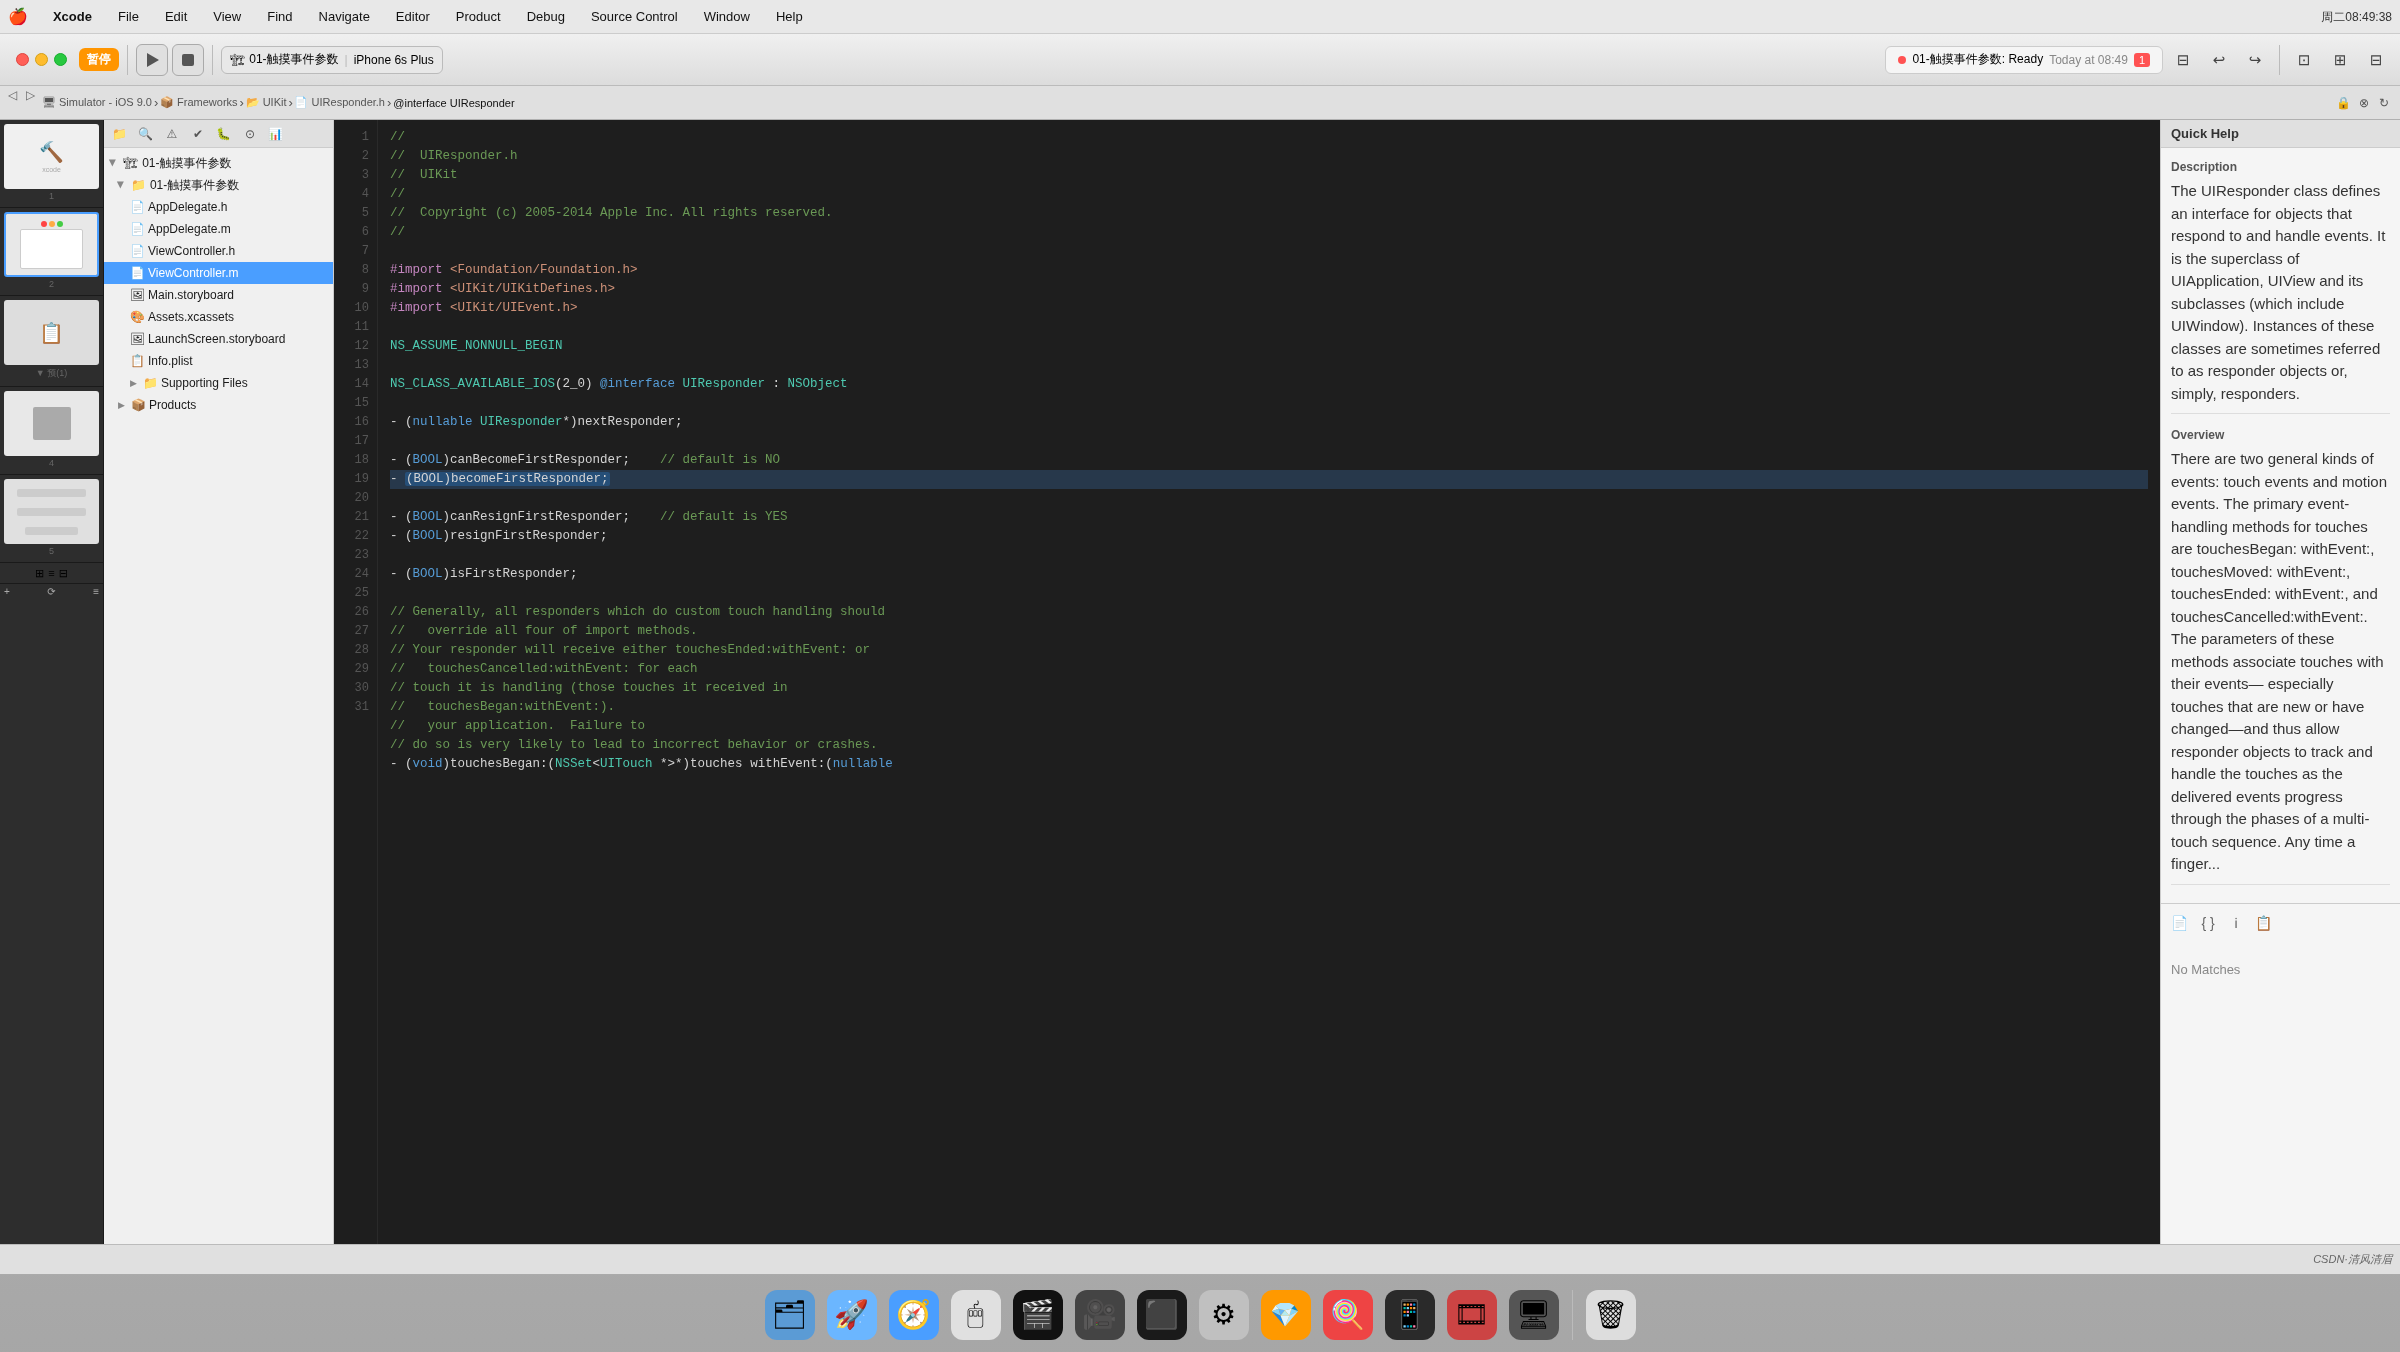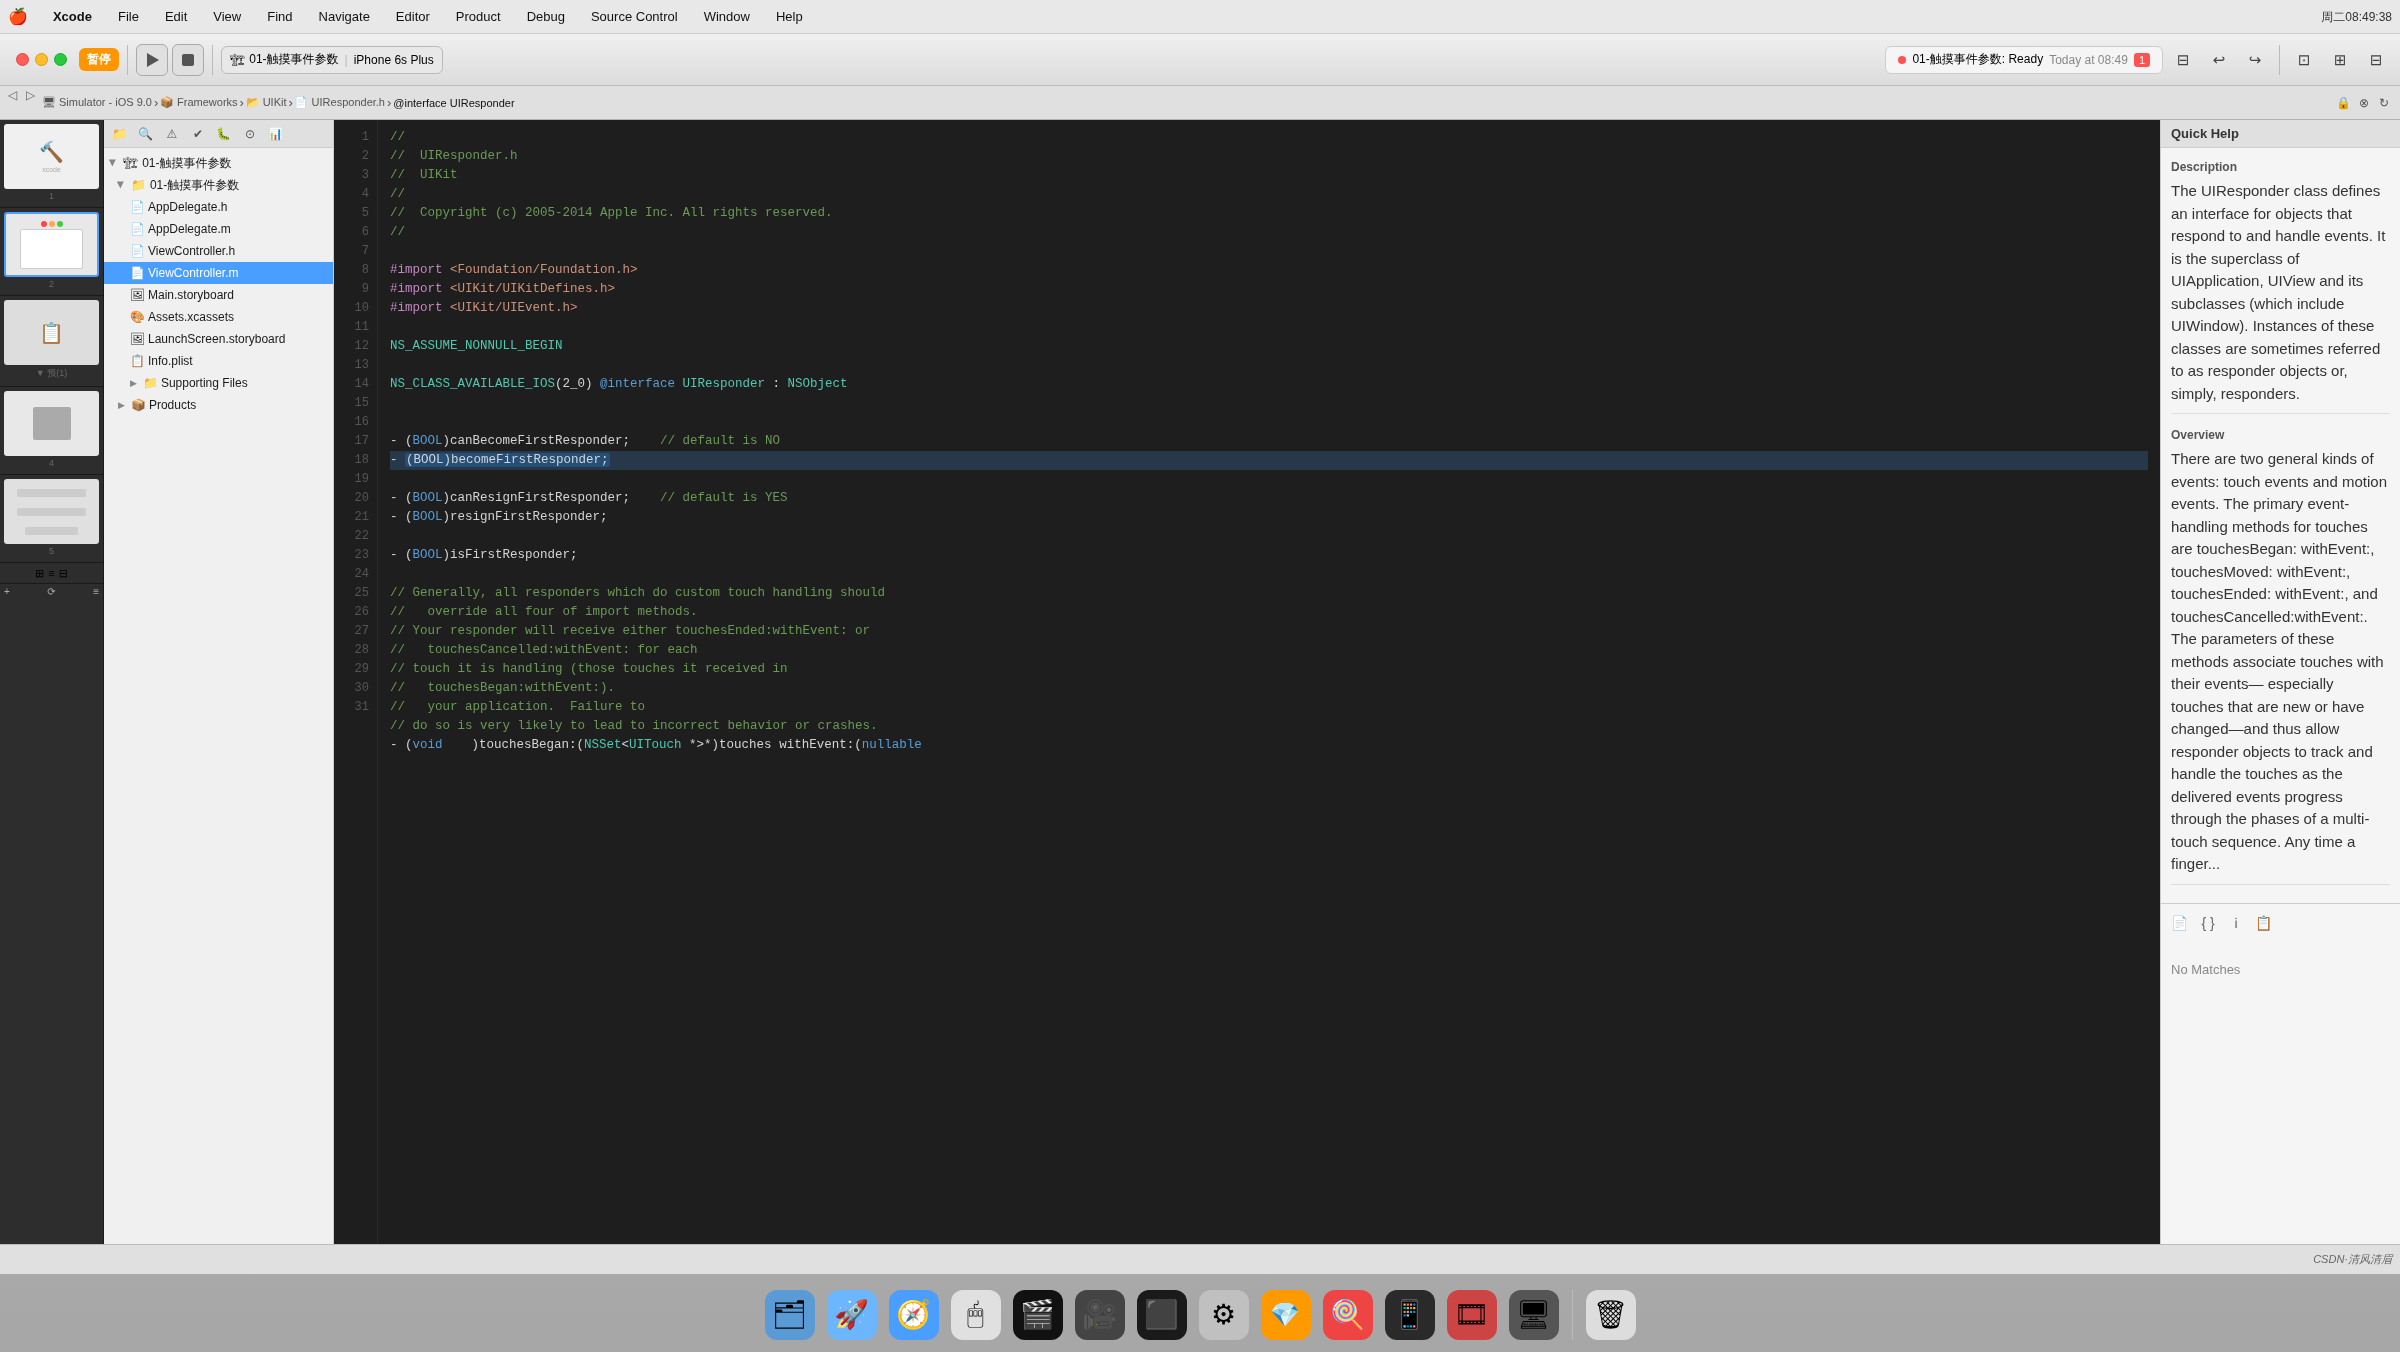--- a/index.html
+++ b/index.html
@@ -742,38 +742,39 @@
         <div class="code-line"><span class="c-comment">//</span></div>
         <div class="code-line"></div>
         <div class="code-line"><span class="c-macro">#import</span> <span class="c-string">&lt;Foundation/Foundation.h&gt;</span></div>
         <div class="code-line"><span class="c-macro">#import</span> <span class="c-string">&lt;UIKit/UIKitDefines.h&gt;</span></div>
         <div class="code-line"><span class="c-macro">#import</span> <span class="c-string">&lt;UIKit/UIEvent.h&gt;</span></div>
         <div class="code-line"></div>
         <div class="code-line"><span class="c-type">NS_ASSUME_NONNULL_BEGIN</span></div>
         <div class="code-line"></div>
         <div class="code-line"><span style="color:#4ec9b0;">NS_CLASS_AVAILABLE_IOS</span><span style="color:#d4d4d4;">(2_0) </span><span class="c-at">@interface</span><span style="color:#d4d4d4;"> </span><span class="c-type">UIResponder</span><span style="color:#d4d4d4;"> : </span><span class="c-type">NSObject</span></div>
         <div class="code-line"></div>
+        <div class="code-line"><span style="color:#d4d4d4;">- (</span><span class="c-keyword">nullable</span><span style="color:#d4d4d4;"> </span><span class="c-type">UIResponder</span><span style="color:#d4d4d4;">*)nextResponder;</span></div>
         <div class="code-line"></div>
         <div class="code-line"><span style="color:#d4d4d4;">- (</span><span class="c-keyword">BOOL</span><span style="color:#d4d4d4;">)canBecomeFirstResponder;    </span><span class="c-comment">// default is NO</span></div>
         <div class="code-line highlighted"><span style="color:#d4d4d4;">- </span><span class="c-selected">(BOOL)becomeFirstResponder;</span></div>
         <div class="code-line"></div>
         <div class="code-line"><span style="color:#d4d4d4;">- (</span><span class="c-keyword">BOOL</span><span style="color:#d4d4d4;">)canResignFirstResponder;    </span><span class="c-comment">// default is YES</span></div>
         <div class="code-line"><span style="color:#d4d4d4;">- (</span><span class="c-keyword">BOOL</span><span style="color:#d4d4d4;">)resignFirstResponder;</span></div>
         <div class="code-line"></div>
         <div class="code-line"><span style="color:#d4d4d4;">- (</span><span class="c-keyword">BOOL</span><span style="color:#d4d4d4;">)isFirstResponder;</span></div>
         <div class="code-line"></div>
         <div class="code-line"><span class="c-comment">// Generally, all responders which do custom touch handling should</span></div>
         <div class="code-line"><span class="c-comment">//   override all four of import methods.</span></div>
         <div class="code-line"><span class="c-comment">// Your responder will receive either touchesEnded:withEvent: or</span></div>
         <div class="code-line"><span class="c-comment">//   touchesCancelled:withEvent: for each</span></div>
         <div class="code-line"><span class="c-comment">// touch it is handling (those touches it received in</span></div>
         <div class="code-line"><span class="c-comment">//   touchesBegan:withEvent:).</span></div>
         <div class="code-line"><span class="c-comment">//   your application.  Failure to</span></div>
         <div class="code-line"><span class="c-comment">// do so is very likely to lead to incorrect behavior or crashes.</span></div>
-        <div class="code-line"><span style="color:#d4d4d4;">- (</span><span class="c-keyword">void</span><span style="color:#d4d4d4;padding-left:29px;">)touchesBegan:(</span><span class="c-type">NSSet</span><span style="color:#d4d4d4;">&lt;</span><span class="c-type">UITouch</span><span style="color:#d4d4d4;"> *&gt;*)touches withEvent:(</span><span class="c-keyword">nullable</span></div>
+        <div class="code-line"><span style="color:#d4d4d4;">- (</span><span class="c-keyword">void</span><span style="color:#d4d4d4;">)touchesBegan:(</span><span class="c-type">NSSet</span><span style="color:#d4d4d4;">&lt;</span><span class="c-type">UITouch</span><span style="color:#d4d4d4;"> *&gt;*)touches withEvent:(</span><span class="c-keyword">nullable</span></div>
       </div>
     </div>
   </div>
 
   <div id="right-panel">
     <div class="quick-help-header">
       <span>Quick Help</span>
     </div>
     <div class="quick-help-content">
       <div class="qh-label">Description</div>

